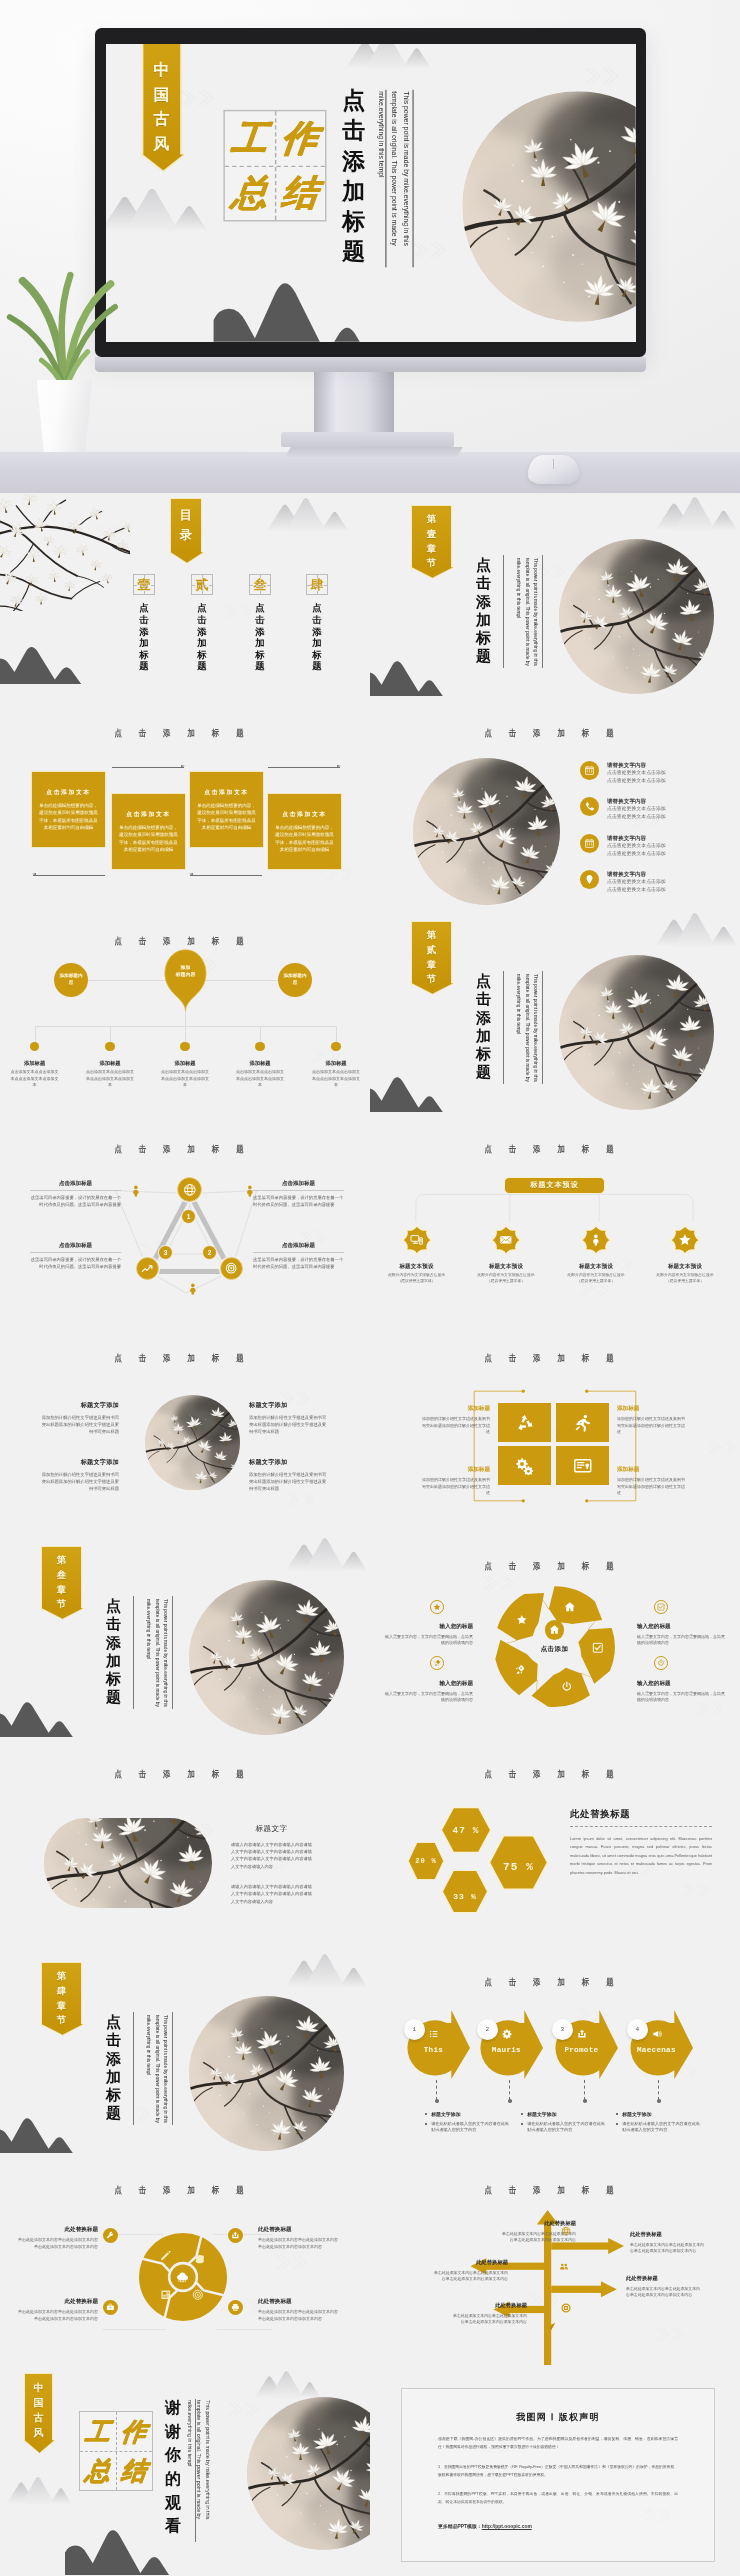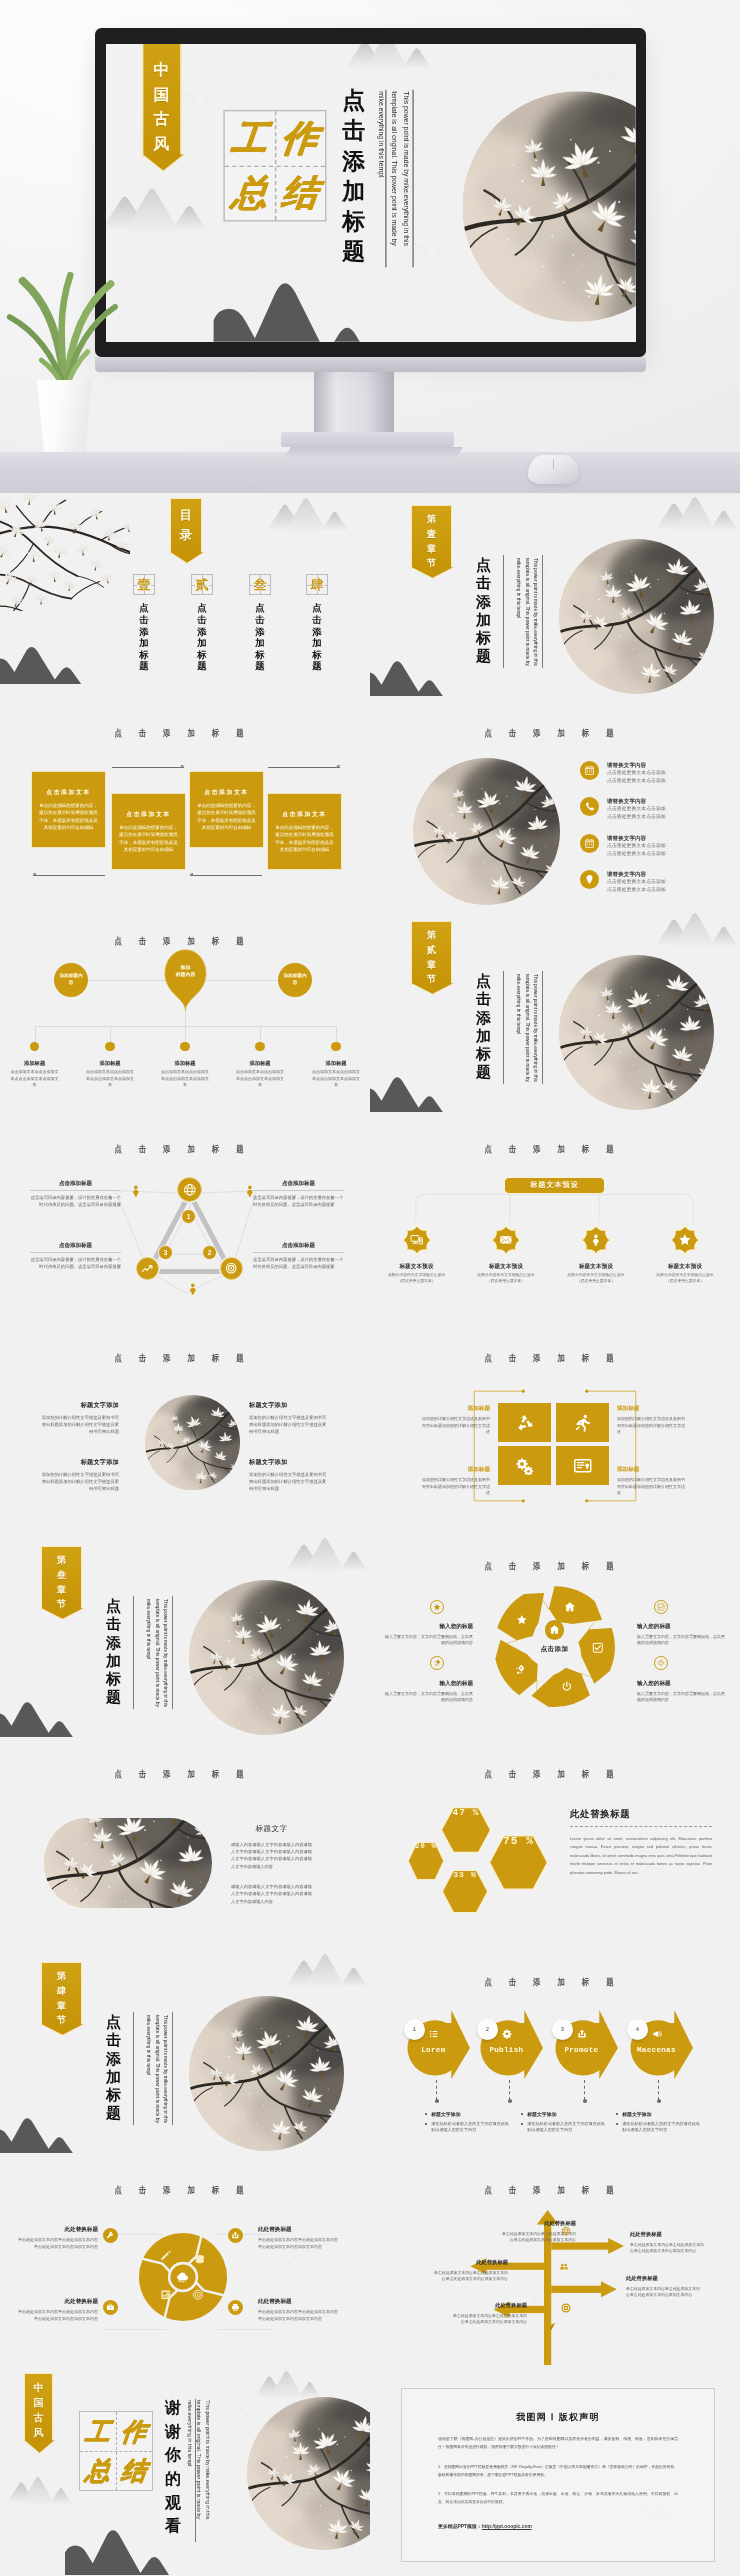--- a/index.html
+++ b/index.html
@@ -129,21 +129,21 @@
 .ca-badge{position:absolute;width:13.7px;height:13.7px;border-radius:50%;border:0.9px solid #cb9a0e;display:flex;align-items:center;justify-content:center;background:#f1f1f1}
 
 
 .imtx-img{position:absolute;left:44px;top:75px;width:168px;height:90px;overflow:hidden;border-radius:42px/45px}
 .imtx-r{position:absolute;left:231px;top:81px;width:81px}
 .imtx-t{font-size:7.6px;font-weight:400;color:#2b2b2b;letter-spacing:0.4px;text-align:center}
 .imtx-p{font-size:4.2px;color:#5a5a5a;line-height:1.78;margin-top:6.5px;text-align:justify}
 .imtx-p2{margin-top:12.3px}
 
 
-.hex{position:absolute;display:flex;align-items:flex-start;justify-content:center}
+.hex{position:absolute;display:flex;align-items:center;justify-content:center}
 .hex svg{position:absolute;left:0;top:0}
 .hex span{position:relative;color:#fdf6dc;font-weight:700;letter-spacing:1.1px;font-family:"Liberation Mono",monospace}
 .hx-r{position:absolute;left:200px;top:65px;width:142px}
 .hx-t{font-size:9.4px;font-weight:700;color:#1f1f1f;letter-spacing:0.7px}
 .hx-dash{height:0;border-top:0.9px dashed #9a9a9a;margin:5px 0 8px}
 .hx-b{font-size:3.9px;color:#5e5e5e;line-height:2.15;text-align:justify}
 
 
 .st-a{position:absolute;top:59px;width:64px;height:69px}
 .st-a .st-ic{position:absolute;left:19px;top:19px;width:17.3px;display:flex;justify-content:center}
@@ -3409,35 +3409,35 @@
               <g fill="#fff">
                 <circle cx="4" cy="6" r="1.7"></circle>
                 <circle cx="4" cy="12" r="1.7"></circle>
                 <circle cx="4" cy="18" r="1.7"></circle>
                 <rect x="8.4" y="4.9" width="12" height="2.2" rx="1"></rect>
                 <rect x="8.4" y="10.9" width="12" height="2.2" rx="1"></rect>
                 <rect x="8.4" y="16.9" width="12" height="2.2" rx="1"></rect>
               </g>
             </svg>
           </i>
-    <span class="st-l">Lorem</span>
+    <span class="st-l">This</span>
     <span class="st-n">1</span>
  </div>
         <div class="st-a" style="left:109px">
     <svg width="64" height="69" viewBox="0 0 89 96">
             <circle cx="40.4" cy="52.8" r="38.4" fill="#cb9a0e"></circle>
             <path d="M19.2 18 L63.0 18 L63.0 0 L89.0 52.8 L63.0 96.0 L63.0 78.0 L19.2 78.0 Z" fill="#cb9a0e"></path>
           </svg>
     <i class="st-ic">
             <svg width="10" height="10" viewBox="0 0 24 24">
               <path d="M13.5 1.4l.45 2.85c.7.2 1.35.48 1.95.84l2.4-1.56 2.4 2.4-1.56 2.4c.36.6.64 1.25.84 1.95l2.85.45v3.4l-2.85.45c-.2.7-.48 1.35-.84 1.95l1.56 2.4-2.4 2.4-2.4-1.56c-.6.36-1.25.64-1.95.84l-.45 2.85h-3.4l-.45-2.85c-.7-.2-1.35-.48-1.95-.84l-2.4 1.56-2.4-2.4 1.56-2.4c-.36-.6-.64-1.25-.84-1.95L1.4 13.5v-3.4l2.85-.45c.2-.7.48-1.35.84-1.95L3.53 5.3l2.4-2.4 2.4 1.56c.6-.36 1.25-.64 1.95-.84l.45-2.85z" fill="#fff"></path>
               <circle cx="11.8" cy="11.8" r="3.4" fill="#c89709"></circle>
             </svg>
           </i>
-    <span class="st-l">Publish</span>
+    <span class="st-l">Mauris</span>
     <span class="st-n">2</span>
  </div>
         <div class="st-a" style="left:184px">
     <svg width="64" height="69" viewBox="0 0 89 96">
             <circle cx="40.4" cy="52.8" r="38.4" fill="#cb9a0e"></circle>
             <path d="M19.2 18 L63.0 18 L63.0 0 L89.0 52.8 L63.0 96.0 L63.0 78.0 L19.2 78.0 Z" fill="#cb9a0e"></path>
           </svg>
     <i class="st-ic">
             <svg width="10" height="10" viewBox="0 0 24 24">
               <path d="M3.4 9.8v10.4h17.2V9.8h-3.6v7.1H7V9.8z" fill="#fff"></path>

